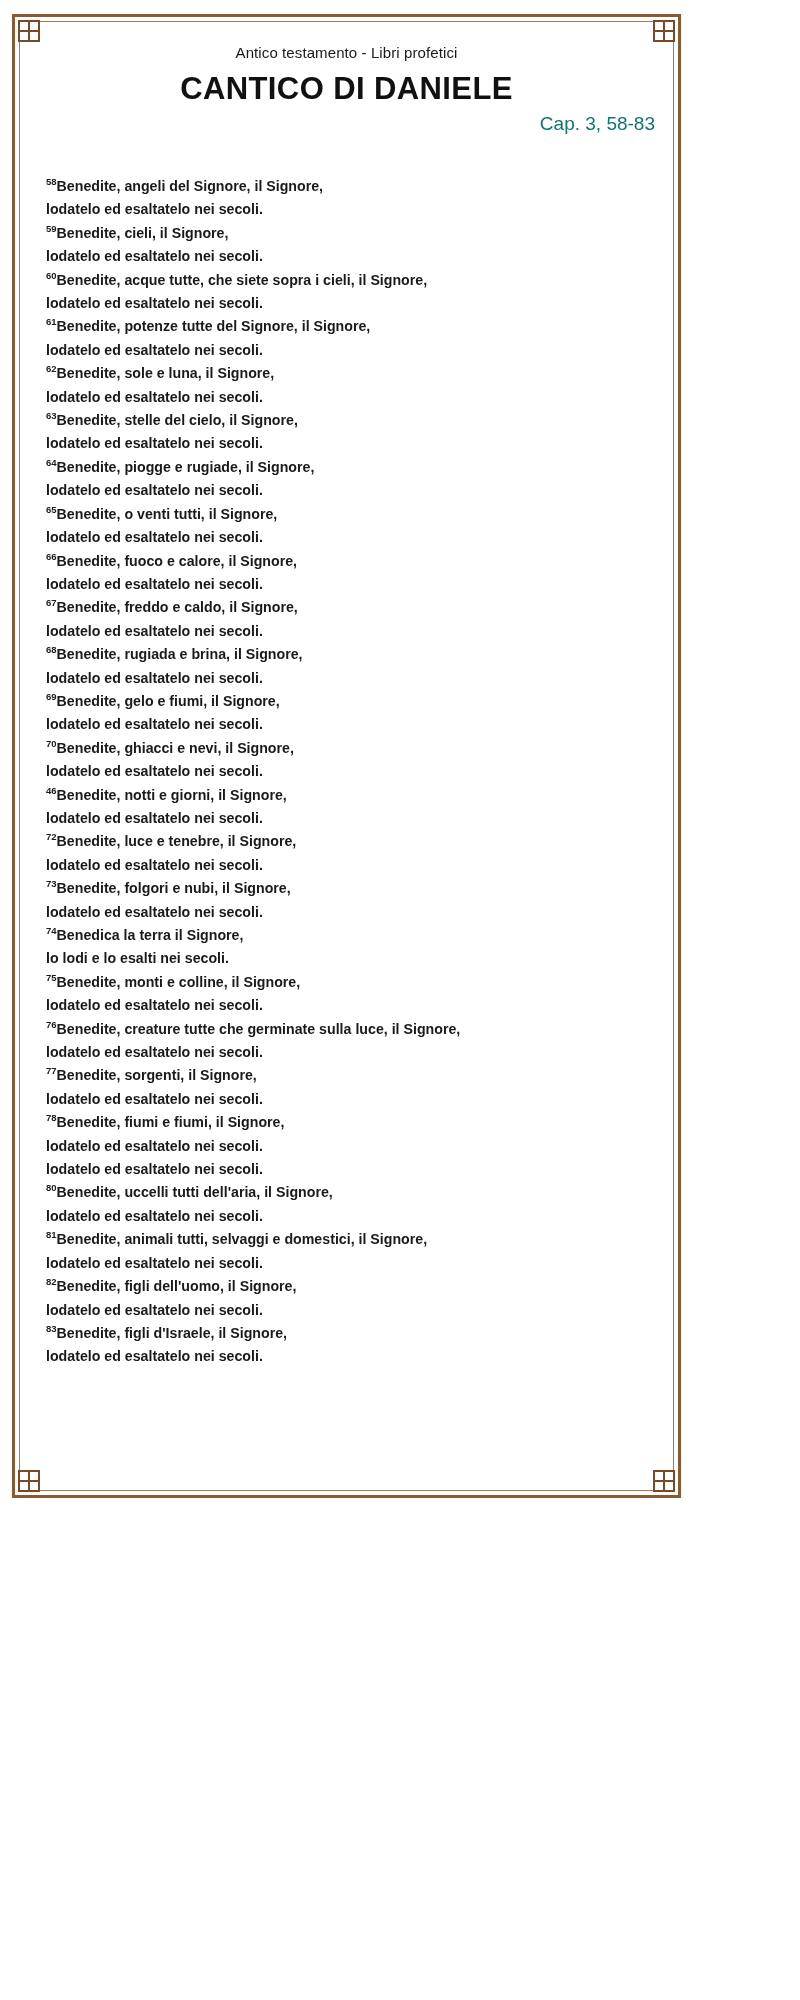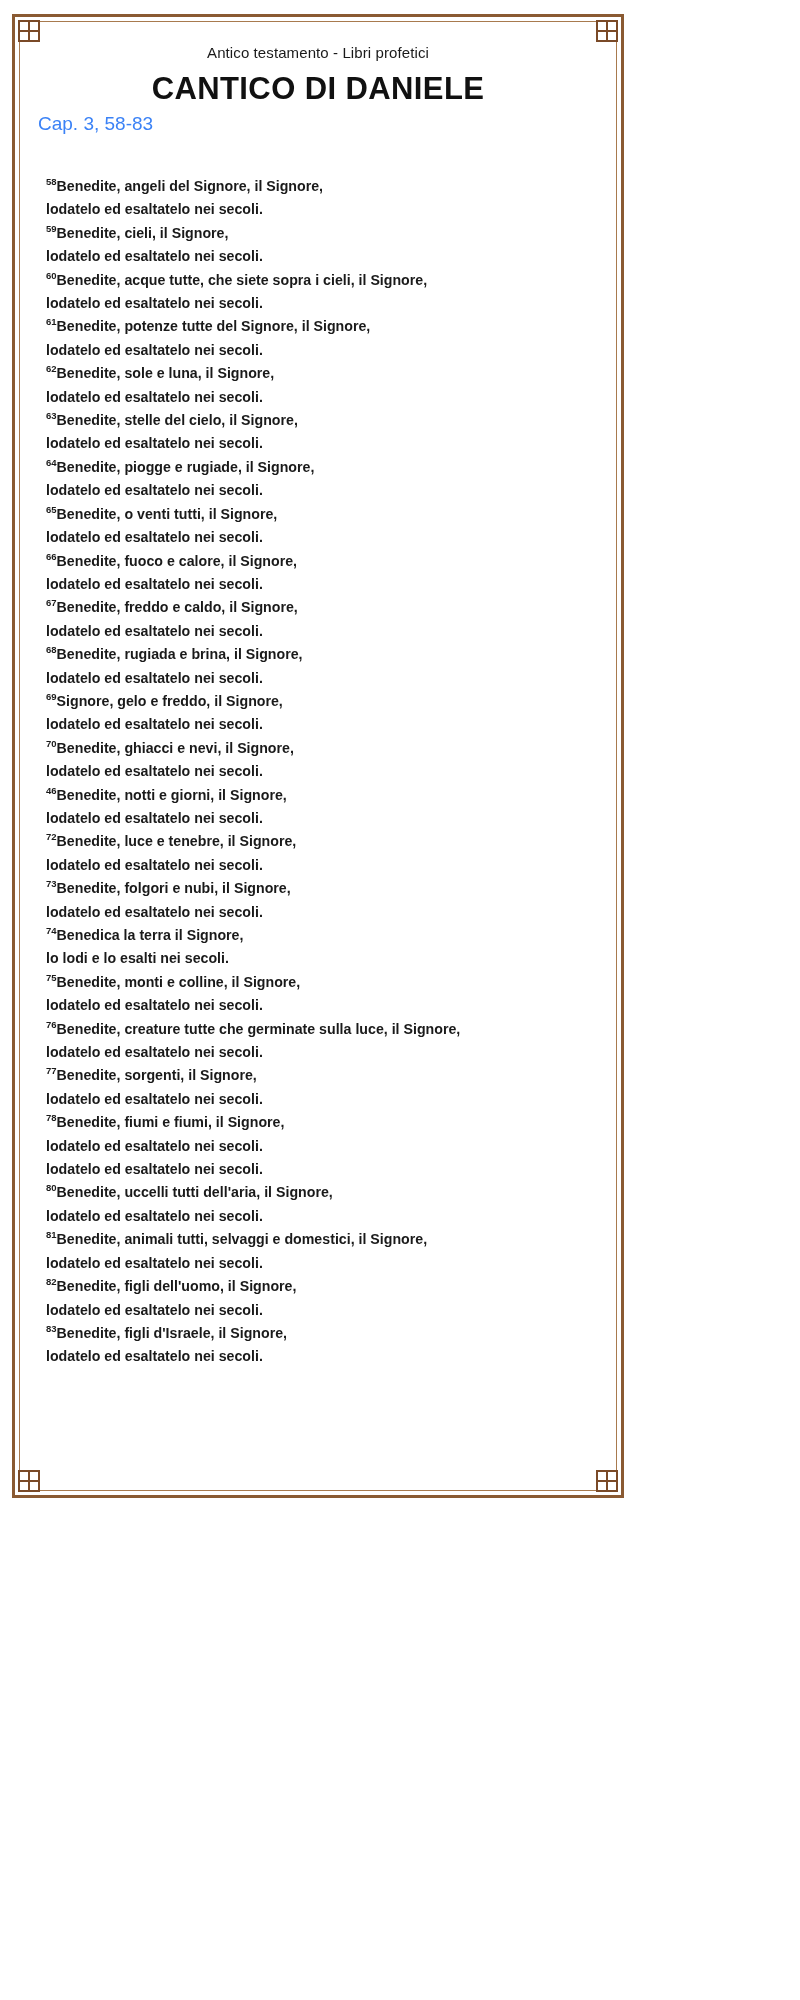--- a/index.html
+++ b/index.html
@@ -12,21 +12,21 @@
     height: 2000px;
     font-family: "Liberation Sans", sans-serif;
     color: #1a1a1a;
     position: relative;
   }
 
   .page {
     position: absolute;
     left: 12px;
     top: 14px;
-    width: 612px;
+    width: 669px;
     height: 1484px;
     box-sizing: border-box;
     background: #ffffff;
   }
 
   
   .frame-outer {
     position: absolute;
     inset: 0;
     border: 3px solid #8a5a32;
@@ -74,23 +74,23 @@
   }
   .title {
     text-align: center;
     font-size: 31px;
     font-weight: bold;
     color: #111111;
     margin: 10px 0 6px 0;
     letter-spacing: 0.4px;
   }
   .subtitle {
-    text-align: left;
+    text-align: right;
     font-size: 19px;
-    color: #3b82f6;
+    color: #0f766e;
     margin: 0 0 8px 0;
   }
 
   .verses {
     margin-top: 40px;
     padding-left: 8px;
     font-weight: bold;
   }
   .line {
     font-size: 14.2px;
@@ -137,21 +137,21 @@
         <div class="line"><span class="vnum">64</span><span>Benedite, piogge e rugiade, il Signore,</span></div>
         <div class="line">lodatelo ed esaltatelo nei secoli.</div>
         <div class="line"><span class="vnum">65</span><span>Benedite, o venti tutti, il Signore,</span></div>
         <div class="line">lodatelo ed esaltatelo nei secoli.</div>
         <div class="line"><span class="vnum">66</span><span>Benedite, fuoco e calore, il Signore,</span></div>
         <div class="line">lodatelo ed esaltatelo nei secoli.</div>
         <div class="line"><span class="vnum">67</span><span>Benedite, freddo e caldo, il Signore,</span></div>
         <div class="line">lodatelo ed esaltatelo nei secoli.</div>
         <div class="line"><span class="vnum">68</span><span>Benedite, rugiada e brina, il Signore,</span></div>
         <div class="line">lodatelo ed esaltatelo nei secoli.</div>
-        <div class="line"><span class="vnum">69</span><span>Signore, gelo e freddo, il Signore,</span></div>
+        <div class="line"><span class="vnum">69</span><span>Benedite, gelo e fiumi, il Signore,</span></div>
         <div class="line">lodatelo ed esaltatelo nei secoli.</div>
         <div class="line"><span class="vnum">70</span><span>Benedite, ghiacci e nevi, il Signore,</span></div>
         <div class="line">lodatelo ed esaltatelo nei secoli.</div>
         <div class="line"><span class="vnum">46</span><span>Benedite, notti e giorni, il Signore,</span></div>
         <div class="line">lodatelo ed esaltatelo nei secoli.</div>
         <div class="line"><span class="vnum">72</span><span>Benedite, luce e tenebre, il Signore,</span></div>
         <div class="line">lodatelo ed esaltatelo nei secoli.</div>
         <div class="line"><span class="vnum">73</span><span>Benedite, folgori e nubi, il Signore,</span></div>
         <div class="line">lodatelo ed esaltatelo nei secoli.</div>
         <div class="line"><span class="vnum">74</span><span>Benedica la terra il Signore,</span></div>

